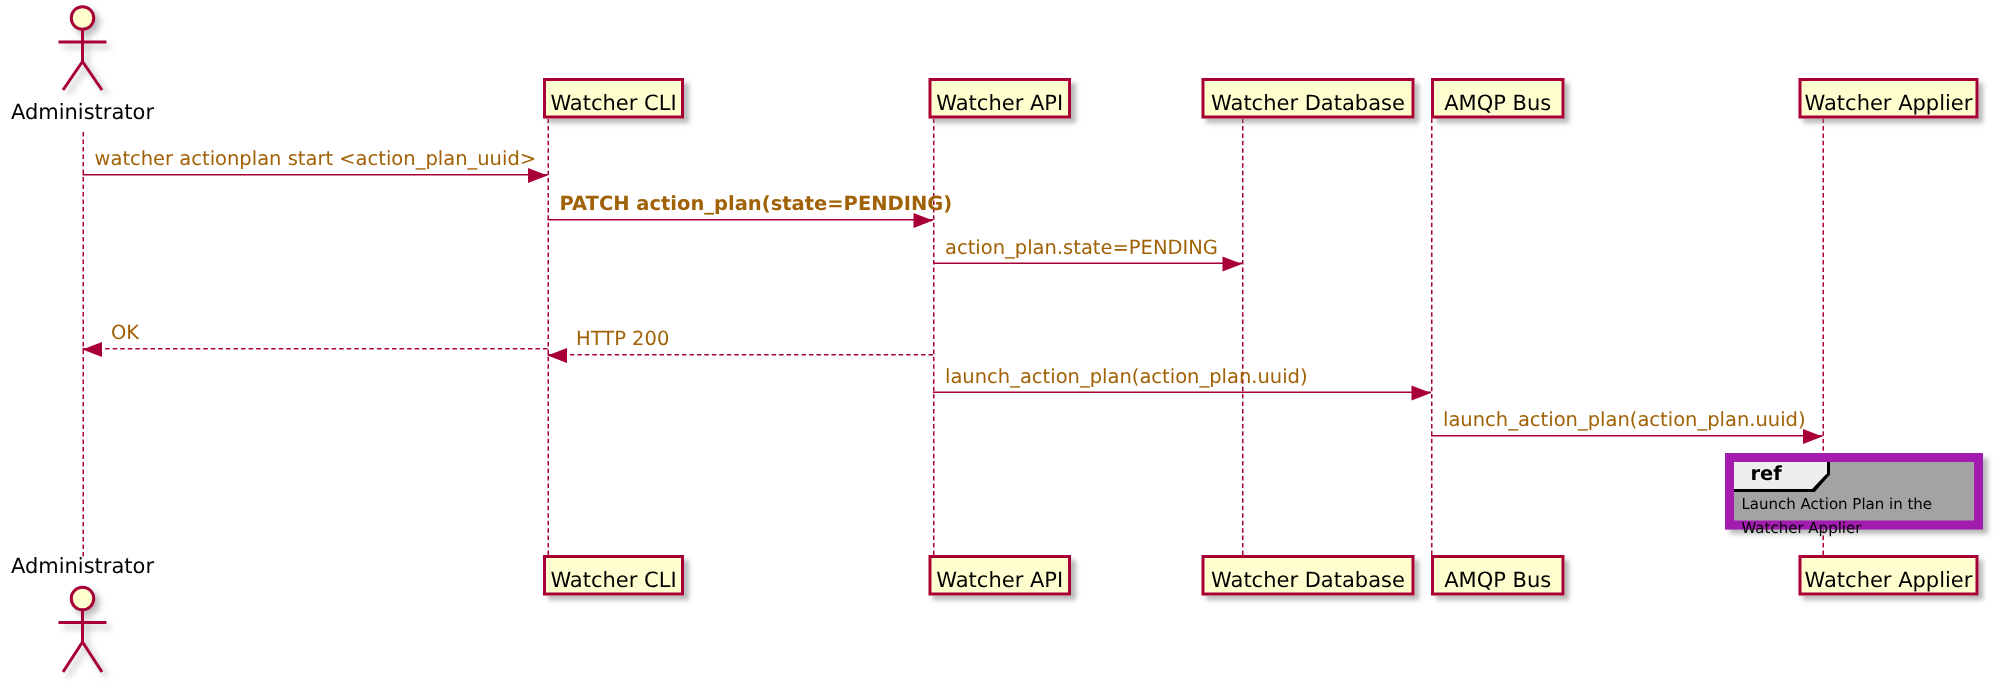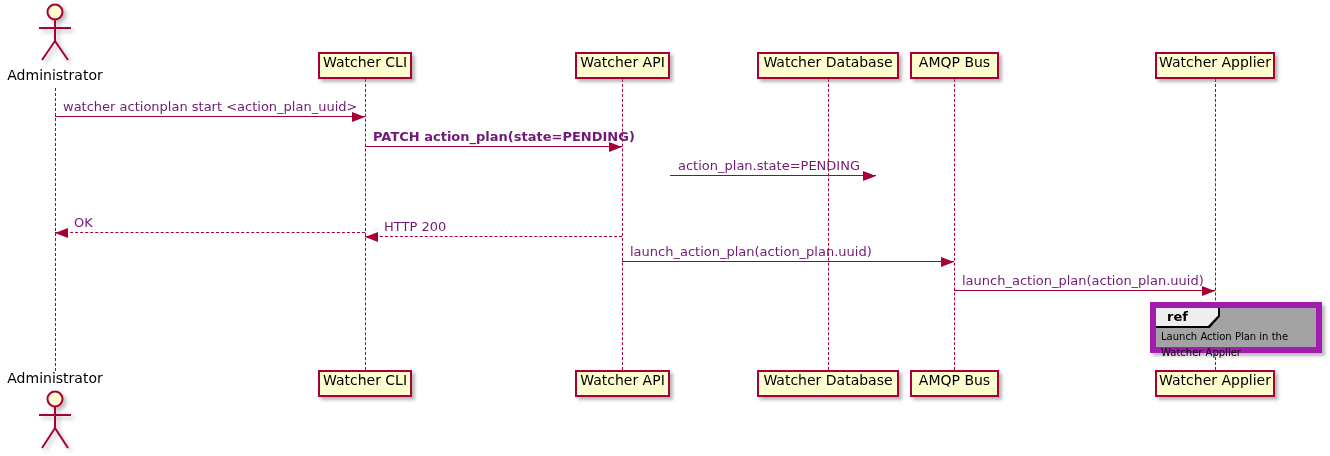--- a/index.html
+++ b/index.html
@@ -11,46 +11,47 @@
     color:#000;
     overflow:hidden;
   }
   
   .pbox{
     position:absolute;
     height:25px;
     background:#FEFECE;
     border:2px solid #A80036;
     box-shadow:3px 3px 3px rgba(130,130,130,0.55);
-    display:flex;align-items:flex-start;justify-content:center;
+    display:flex;align-items:flex-end;justify-content:center;
     font-size:14px;
     white-space:nowrap;
     box-sizing:border-box;
     height:27px;
+    margin-left:44px;
   }
   
   .lifeline{
     position:absolute;
     width:0;
     border-left:1px dashed #A80036;
   }
   
   .actor{
     position:absolute;
     width:110px;
     display:flex;flex-direction:column;align-items:center;justify-content:space-between;
   }
   .actor svg{filter:drop-shadow(3px 3px 2px rgba(130,130,130,0.55));}
   .actor-label{font-size:14px;white-space:nowrap;margin-top:2px;}
   .actor.bottom .actor-label{margin-top:0;margin-bottom:1px;}
   
   .message{position:absolute;height:20px;}
   .msg-label{
     position:absolute;bottom:3px;left:8px;
-    font-size:13px;white-space:nowrap;color:#701a75;
+    font-size:13px;white-space:nowrap;color:#a16207;
   }
   .message.headleft .msg-label{left:19px;}
   .msg-line{
     position:absolute;bottom:0;left:0;right:0;height:0;
     border-top:1px solid #A80036;
   }
   .message.dashed .msg-line{border-top-style:dashed;}
   .arrowhead{position:absolute;bottom:-5px;width:0;height:0;}
   .arrowhead.right{
     right:0;
@@ -127,21 +128,21 @@
     <div class="msg-line"></div>
     <div class="arrowhead right"></div>
   </div>
 
   <div class="message solid" style="left:365px;top:127px;width:257px;font-weight:bold;">
     <div class="msg-label">PATCH action_plan(state=PENDING)</div>
     <div class="msg-line"></div>
     <div class="arrowhead right"></div>
   </div>
 
-  <div class="message solid" style="left:622px;top:156px;width:206px;margin-left:48px;">
+  <div class="message solid" style="left:622px;top:156px;width:206px;">
     <div class="msg-label">action_plan.state=PENDING</div>
     <div class="msg-line"></div>
     <div class="arrowhead right"></div>
   </div>
 
   <div class="message dashed headleft" style="left:365px;top:185px;width:257px;margin-top:32px;">
     <div class="msg-label">HTTP 200</div>
     <div class="msg-line"></div>
     <div class="arrowhead left"></div>
   </div>

